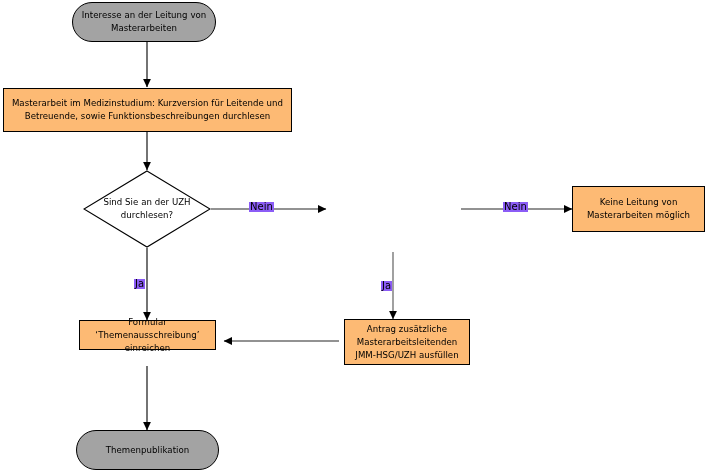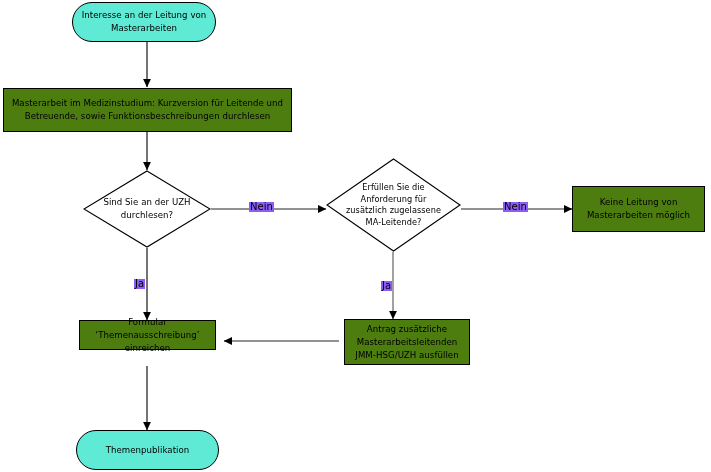--- a/index.html
+++ b/index.html
@@ -39,25 +39,25 @@
   }
   .node .label {
     display: block;
     width: 100%;
     padding: 0 4px;
     white-space: pre-line;
   }
   .terminator {
     border: 1.2px solid #000000;
     border-radius: 999px;
-    background: #5eead4;
+    background: #a3a3a3;
   }
   .process {
     border: 1.2px solid #000000;
-    background: #4d7c0f;
+    background: #fdba74;
   }
   .decision {
     background: transparent;
     border: none;
   }
   .decision .diamond-svg {
     position: absolute;
     left: 0;
     top: 0;
   }
@@ -115,29 +115,20 @@
   </div>
 
   <div class="node decision" style="left:83px; top:170px; width:128px; height:78px;">
     <svg class="diamond-svg" width="128" height="78" viewBox="0 0 128 78">
       <polygon points="64,1 127,39 64,77 1,39" fill="#ffffff" stroke="#000000" stroke-width="1.1"></polygon>
     </svg>
     <span class="label">Sind Sie an der UZH
 durchlesen?</span>
   </div>
 
-  <div class="node decision" style="left:326px; top:158px; width:135px; height:94px; font-size:8.2px; line-height:11.5px;">
-    <svg class="diamond-svg" width="135" height="94" viewBox="0 0 135 94">
-      <polygon points="67.5,1 134,47 67.5,93 1,47" fill="#ffffff" stroke="#000000" stroke-width="1.1"></polygon>
-    </svg>
-    <span class="label">Erfüllen Sie die
-Anforderung für
-zusätzlich zugelassene
-MA-Leitende?</span>
-  </div>
 
   <div class="node process" style="left:572px; top:186px; width:133px; height:46px;justify-content:center;">
     <span class="label">Keine Leitung von
 Masterarbeiten möglich</span>
   </div>
 
   <div class="node process" style="left:330px; top:319px; width:126px; height:46px;margin-left:14px;">
     <span class="label">Antrag zusätzliche
 Masterarbeitsleitenden
 JMM-HSG/UZH ausfüllen</span>

